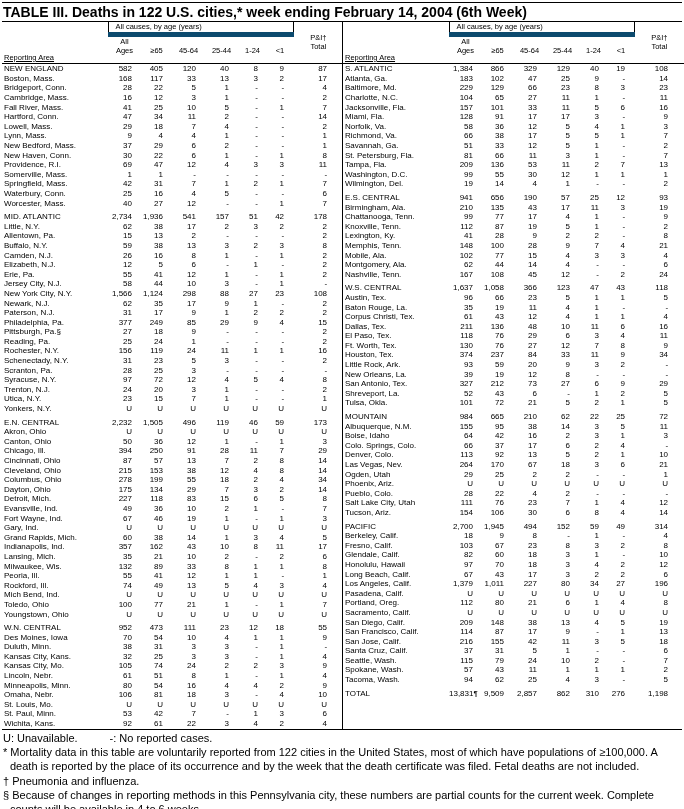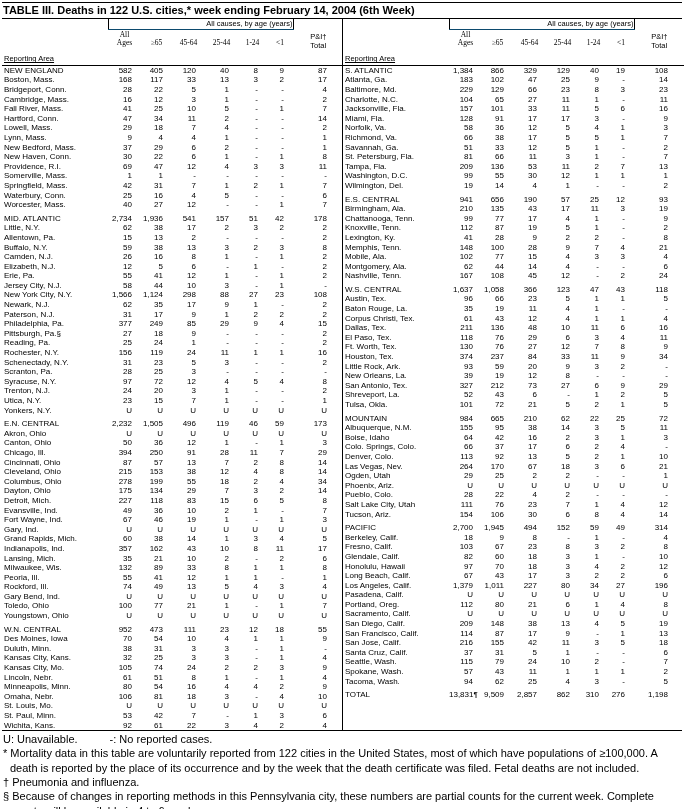--- a/index.html
+++ b/index.html
@@ -3,35 +3,35 @@
 <meta charset="utf-8">
 <style>
   * { box-sizing: border-box; }
   html, body { margin: 0; padding: 0; background: #fff; }
   .page {
     width: 684px; height: 809px; background: #fff; color: #000;
     font-family: "Liberation Sans", "DejaVu Sans", sans-serif;
     padding: 2px 2px 0 2px; overflow: hidden;
   }
   .title {
-    font-size: 11px; font-weight: bold; line-height: 1.15;
+    font-size: 14px; font-weight: bold; line-height: 1.15;
     border-top: 1px solid #000; padding: 1px 0 1px 1px; white-space: nowrap;
   }
   .tables {
     display: flex; align-items: stretch;
     border-top: 1px solid #000; border-bottom: 1px solid #000;
   }
   .half { flex: 1 1 50%; min-width: 0; }
   .half-right { border-left: 1px solid #000; }
   table.t { width: 100%; border-collapse: collapse; table-layout: fixed; }
   thead { border-bottom: 1px solid #000; }
   thead th { font-weight: normal; font-size: 7.5px; line-height: 1.12; padding: 0; vertical-align: bottom; }
-  .group-h { text-align: right; border-left: 1px solid #000; border-right: 1px solid #000; border-bottom: 1px solid #0c4a6e; padding: 1px 0; }
+  .group-h { text-align: left; border-left: 1px solid #000; border-right: 1px solid #000; border-bottom: 5px solid #0c4a6e; padding: 1px 7px; }
   .area-h  { text-align: left; padding: 0 0 1px 2px; text-decoration: underline; }
-  .age-h   { text-align: center; white-space: pre-line; padding: 1px 0 17px 0; font-family: Liberation Serif, serif; }
+  .age-h   { text-align: center; white-space: pre-line; padding: 1px 0 8px 0; }
   .pni-h   { text-align: center; white-space: pre-line; vertical-align: middle; }
   tbody td { font-size: 8px; line-height: 9.6px; padding: 0; }
   td.area { padding-left: 2px; white-space: nowrap; overflow: hidden; }
   td.num  { text-align: right; padding-right: 9px; }
   td.pni  { padding-right: 16px; }
   tr.gap td { padding-top: 4px; }
   .footnotes { font-size: 11px; line-height: 1.3; padding: 1px 2px 0 1px; }
   .fn-hang { padding-left: 7px; text-indent: -7px; }
   .legend-dash { margin-left: 32px; }
 </style>
@@ -607,21 +607,21 @@
               <td class="area">Rockford, Ill.</td>
               <td class="num">74</td>
               <td class="num">49</td>
               <td class="num">13</td>
               <td class="num">5</td>
               <td class="num">4</td>
               <td class="num">3</td>
               <td class="num pni">4</td>
             </tr>
             <tr>
-              <td class="area">Gary Bend, Ind.</td>
+              <td class="area">Mich Bend, Ind.</td>
               <td class="num">U</td>
               <td class="num">U</td>
               <td class="num">U</td>
               <td class="num">U</td>
               <td class="num">U</td>
               <td class="num">U</td>
               <td class="num pni">U</td>
             </tr>
             <tr>
               <td class="area">Toledo, Ohio</td>

